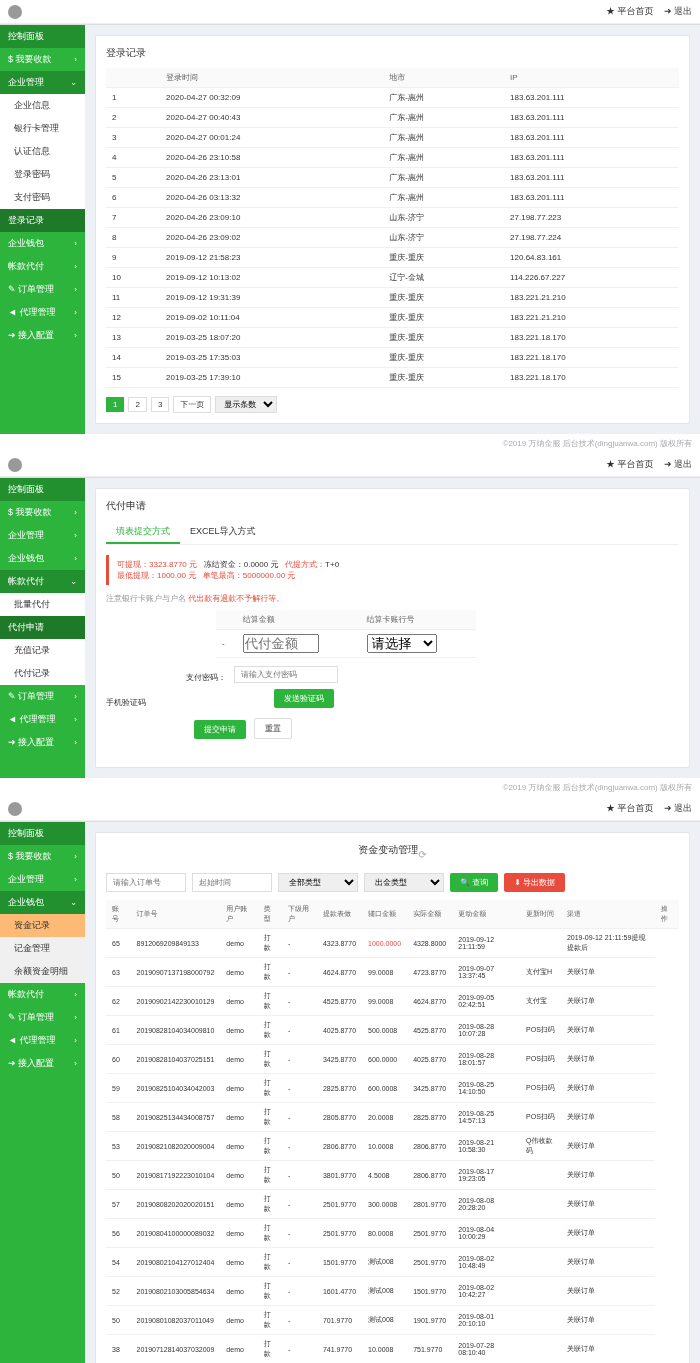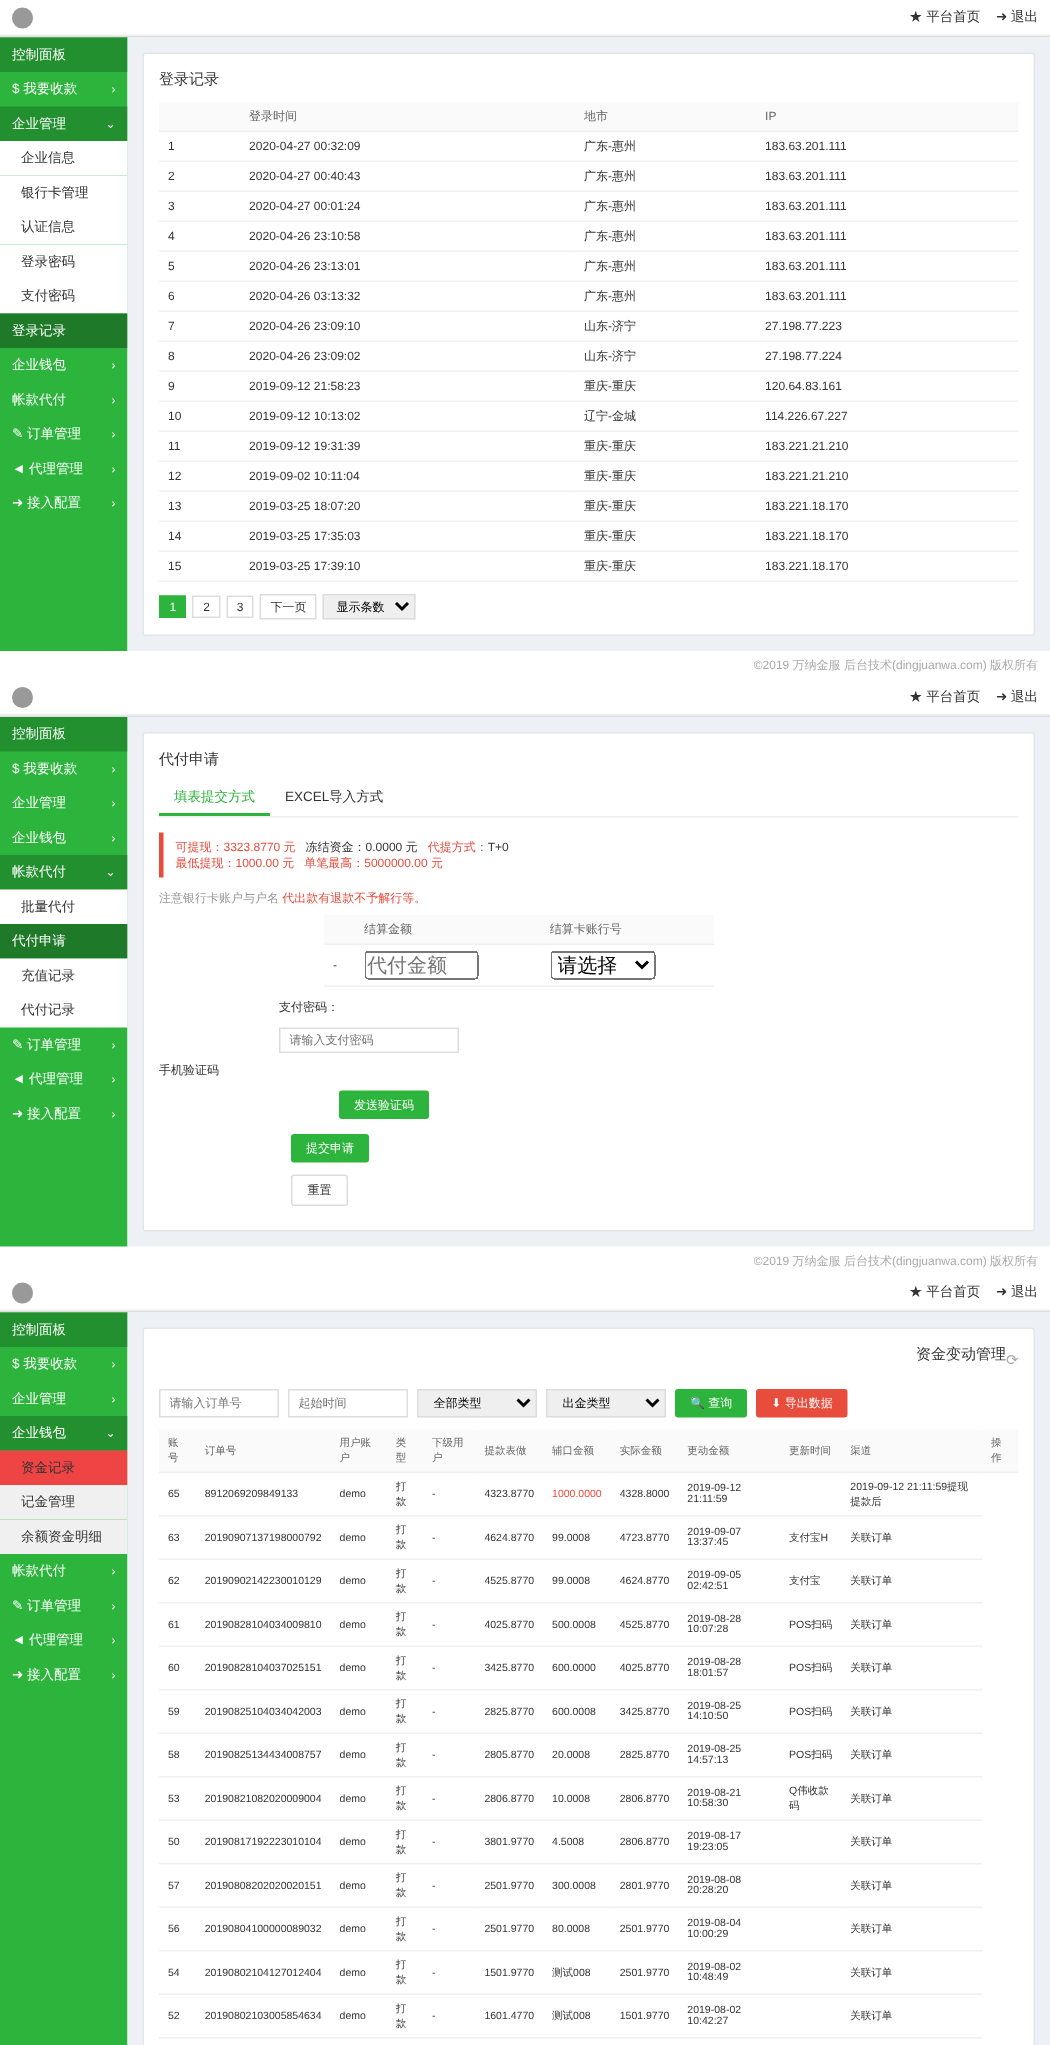--- a/index.html
+++ b/index.html
@@ -25,31 +25,31 @@
 th { background: #fafafa; color: #666; font-weight: normal; }
 .pagination { margin-top: 8px; display: flex; align-items: center; gap: 4px; font-size: 8px; }
 .page { padding: 2px 6px; border: 1px solid #ddd; cursor: pointer; }
 .page.active { background: #2db43c; color: #fff; border-color: #2db43c; }
 .footer-note { text-align: right; font-size: 8px; color: #aaa; padding: 4px 8px; }
 .tabs { display: flex; border-bottom: 1px solid #eee; margin-bottom: 10px; font-size: 9px; }
 .tab { padding: 4px 10px; cursor: pointer; }
 .tab.active { color: #2db43c; border-bottom: 2px solid #2db43c; }
 .info-box { border-left: 3px solid #e74c3c; padding: 4px 8px; margin-bottom: 8px; font-size: 8px; }
 .red { color: #e74c3c; }
-.form-row { display: flex; align-items: flex-start; gap: 8px; margin-bottom: 6px; font-size: 8px; flex-direction: column; }
+.form-row { display: flex; align-items: flex-end; gap: 8px; margin-bottom: 6px; font-size: 8px; }
 .form-row input, .form-row select { padding: 3px 6px; border: 1px solid #ddd; font-size: 8px; }
 .btn { padding: 4px 10px; border: none; cursor: pointer; font-size: 8px; border-radius: 2px; }
 .btn-green { background: #2db43c; color: #fff; }
 .btn-default { background: #fff; border: 1px solid #ddd; color: #333; }
 .btn-red { background: #e74c3c; color: #fff; }
 .filter-bar { display: flex; gap: 6px; margin-bottom: 8px; flex-wrap: wrap; }
 .filter-bar input, .filter-bar select { padding: 3px 6px; border: 1px solid #ddd; font-size: 8px; width: 80px; }
 .small-select { padding: 2px 4px; border: 1px solid #ddd; font-size: 8px; }
 .note-text { font-size: 8px; color: #999; margin: 6px 0; }
-.card-header-flex { display: flex; justify-content: flex-end; align-items: center; margin-bottom: 8px; }
+.card-header-flex { display: flex; justify-content: center; align-items: center; margin-bottom: 8px; }
 .refresh-icon { color: #aaa; cursor: pointer; }
 </style>
 </head>
 <body>
 
 <div class="screenshot">
 
 <div>
 <div class="topbar">
   <span class="avatar"></span>
@@ -288,21 +288,21 @@
         <tbody>
                 <tr>
           <td>-</td>
           <td><input style="width: 76px;" placeholder="代付金额"></td>
           <td><select style="width:70px"><option>请选择</option></select></td>
         </tr>
               </tbody>
       </table>
       <div class="form-row" style="margin-left:80px">
         <span>支付密码：</span>
-        <input type="password" style="width: 120px;" placeholder="请输入支付密码">
+        <input type="password" style="width: 104px;" placeholder="请输入支付密码">
       </div>
       <div class="form-row">
         <span>手机验证码</span>
         <button class="btn btn-green" style="margin-left:120px">发送验证码</button>
       </div>
       <div class="form-row" style="margin-left:88px;margin-top:10px">
         <button class="btn btn-green">提交申请</button>
         <button class="btn btn-default">重置</button>
       </div>
     </div>
@@ -329,21 +329,21 @@
             <span class="caret">›</span>
           </div>
     <div class="menu-item">
             <span>企业管理</span>
             <span class="caret">›</span>
           </div>
     <div class="menu-item dark">
             <span>企业钱包</span>
             <span class="caret">⌄</span>
           </div>
-    <div class="menu-item sub" style="background:#ef4444">资金记录</div>
+    <div class="menu-item sub" style="background:#fdba74">资金记录</div>
     <div class="menu-item sub dark">记金管理</div>
     <div class="menu-item sub dark">余额资金明细</div>
     <div class="menu-item">
             <span>帐款代付</span>
             <span class="caret">›</span>
           </div>
     <div class="menu-item">
             <span>✎ 订单管理</span>
             <span class="caret">›</span>
           </div>

